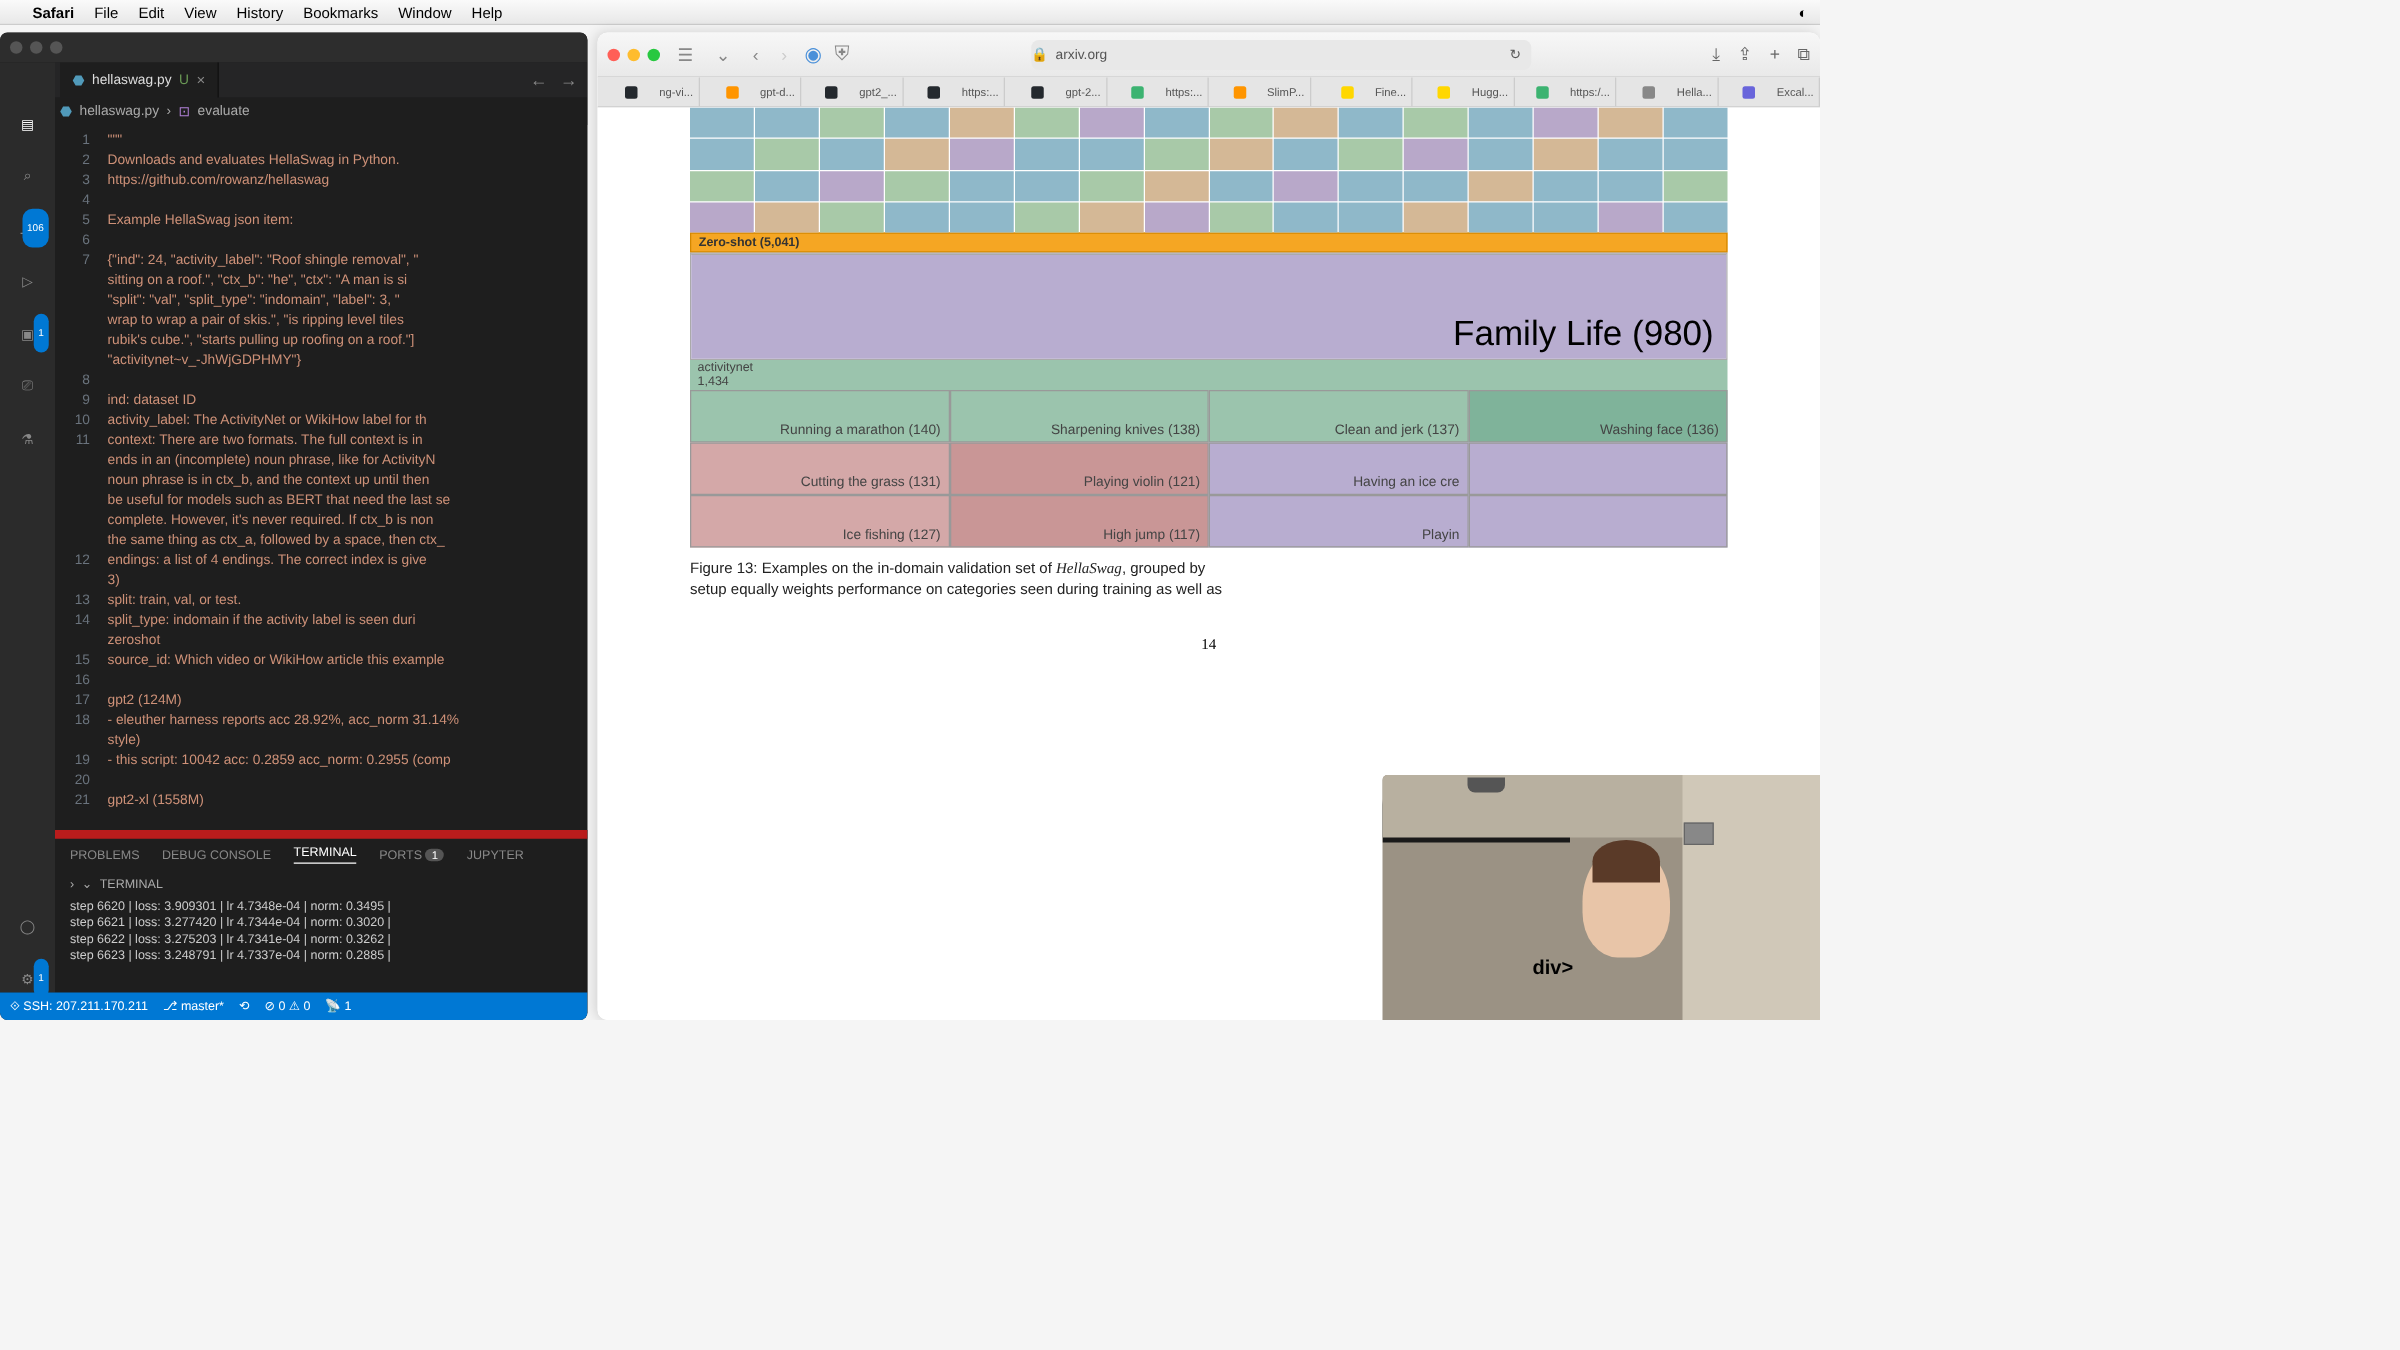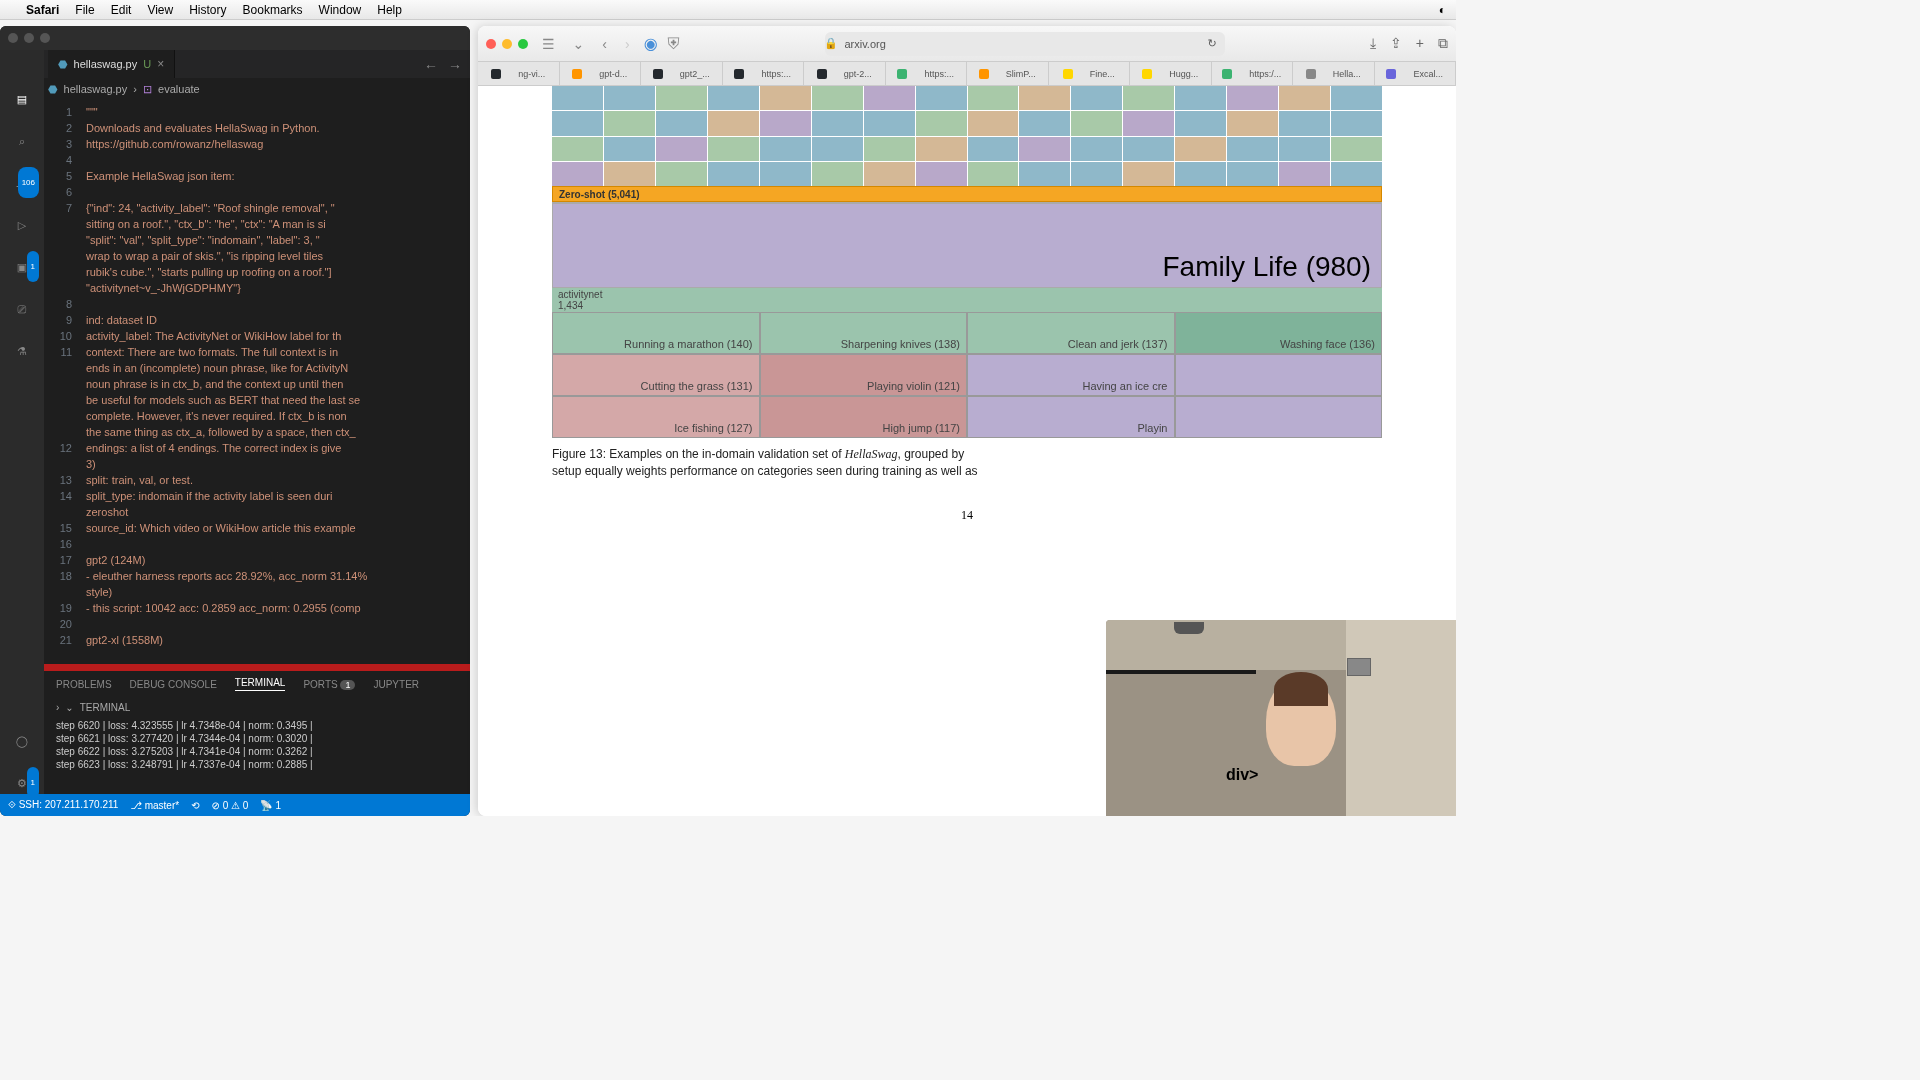--- a/index.html
+++ b/index.html
@@ -39,21 +39,21 @@
 .vscode .navarrows { position: absolute; top: 30px; right: 8px; display: flex; gap: 10px; color: #888; font-size: 14px; }
 
 
 .safari { position: absolute; top: 26px; left: 478px; width: 978px; height: 790px; background: #fff; border-radius: 8px; box-shadow: -2px 0 10px rgba(0,0,0,0.15); overflow: hidden; }
 .safari .toolbar { height: 36px; background: linear-gradient(#f7f7f7,#e9e9e9); border-bottom: 1px solid #ccc; display: flex; align-items: center; padding: 0 8px; gap: 10px; }
 .safari .toolbar .traffic .r { background: #ff5f57; } .safari .toolbar .traffic .y { background: #febc2e; } .safari .toolbar .traffic .g { background: #28c840; }
 .safari .toolbar .navbtn { color: #888; font-size: 14px; padding: 0 4px; }
 .safari .toolbar .urlbar { flex: 1; max-width: 400px; margin: 0 auto; height: 24px; background: #e8e8e8; border-radius: 6px; display: flex; align-items: center; justify-content: center; gap: 6px; font-size: 11px; color: #555; }
 .safari .toolbar .righticons { display: flex; gap: 14px; color: #666; font-size: 14px; margin-left: auto; }
 .safari .tabstrip { height: 24px; background: #e5e5e5; display: flex; border-bottom: 1px solid #ccc; }
-.safari .tabstrip .tab { flex: 1; display: flex; align-items: center; justify-content: center; gap: 17px; font-size: 9px; color: #555; border-right: 1px solid #ccc; overflow: hidden; padding: 0 4px; }
+.safari .tabstrip .tab { flex: 1; display: flex; align-items: center; justify-content: flex-end; gap: 17px; font-size: 9px; color: #555; border-right: 1px solid #ccc; overflow: hidden; padding: 0 4px; }
 .safari .tabstrip .tab .favicon { width: 10px; height: 10px; border-radius: 2px; flex-shrink: 0; }
 .safari .content { padding: 0 30px; height: calc(100% - 60px); background: #fff; position: relative; overflow: hidden; }
 
 .paper { background: #fff; margin: 0 auto; width: 830px; position: relative; }
 .treemap-top { height: 100px; display: grid; grid-template-columns: repeat(16,1fr); grid-template-rows: repeat(4,1fr); gap: 1px; font-size: 5px; color: #333; }
 .treemap-top div { background: #8fb8c9; display: flex; align-items: flex-end; justify-content: flex-end; padding: 1px; overflow: hidden; }
 .treemap-top div:nth-child(3n) { background: #a8c9a8; }
 .treemap-top div:nth-child(5n) { background: #d4b896; }
 .treemap-top div:nth-child(7n) { background: #b8a8c9; }
 
@@ -185,21 +185,21 @@
       <span class="sel">TERMINAL</span>
       <span><span>PORTS</span> <span class="pill">1</span></span>
       <span>JUPYTER</span>
     </div>
     <div class="termhead">
         <span>›</span>
         <span>⌄</span>
         <span>TERMINAL</span>
       </div>
     <div class="termbody" id="termbody">
-        <div>step  6620 | loss: 4.323555 | lr 4.7348e-04 | norm: 0.3495 |</div>
+        <div>step  6620 | loss: 3.909301 | lr 4.7348e-04 | norm: 0.3495 |</div>
         <div>step  6621 | loss: 3.277420 | lr 4.7344e-04 | norm: 0.3020 |</div>
         <div>step  6622 | loss: 3.275203 | lr 4.7341e-04 | norm: 0.3262 |</div>
         <div>step  6623 | loss: 3.248791 | lr 4.7337e-04 | norm: 0.2885 |</div>
       </div>
   </div>
   <div class="statusbar">
     <span>⟐ <span>SSH: 207.211.170.211</span></span>
     <span>⎇ <span>master*</span></span>
     <span>⟲</span>
     <span>⊘ <span>0</span> ⚠ <span>0</span></span>

